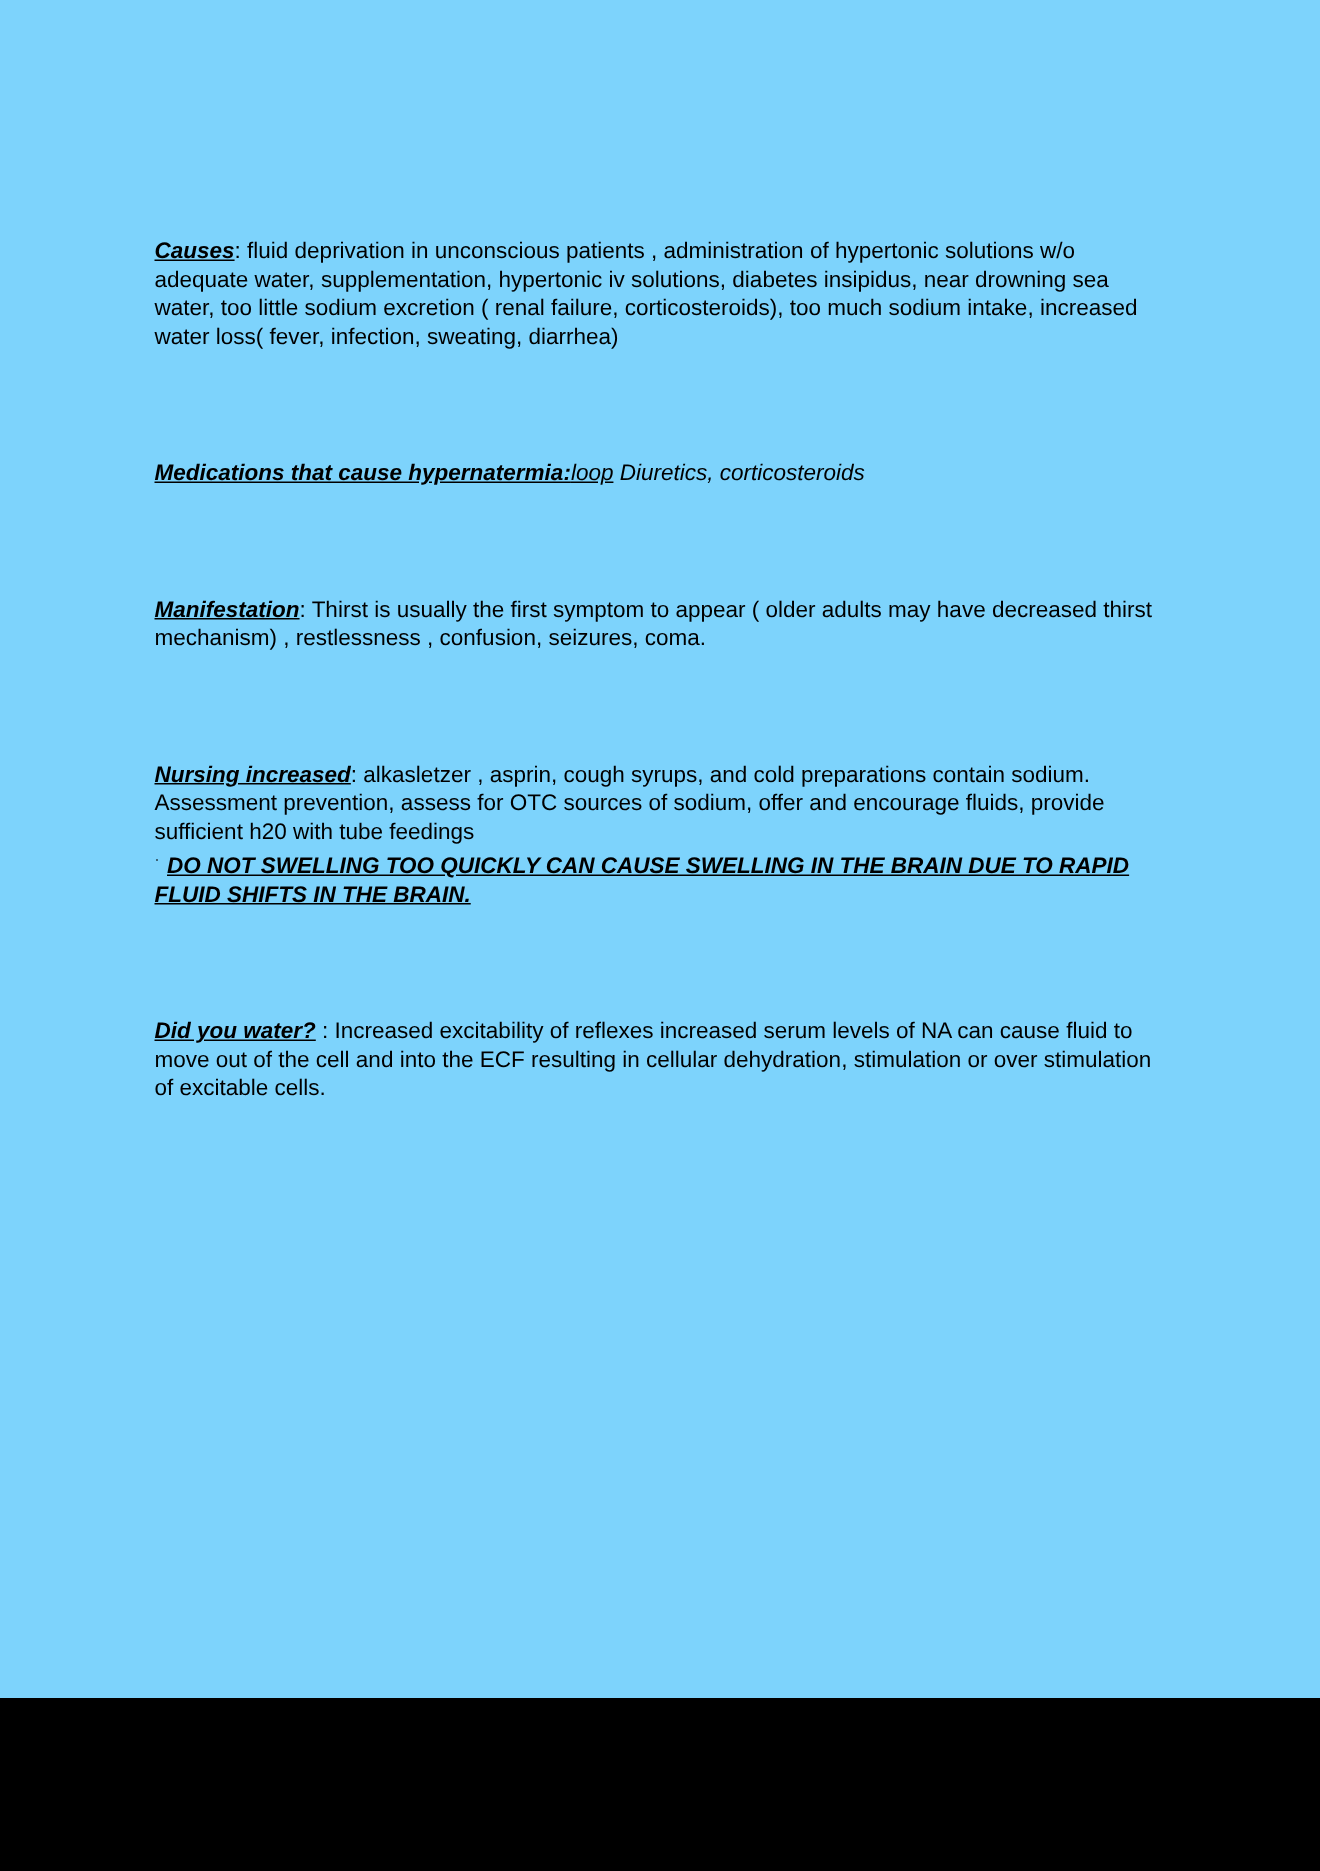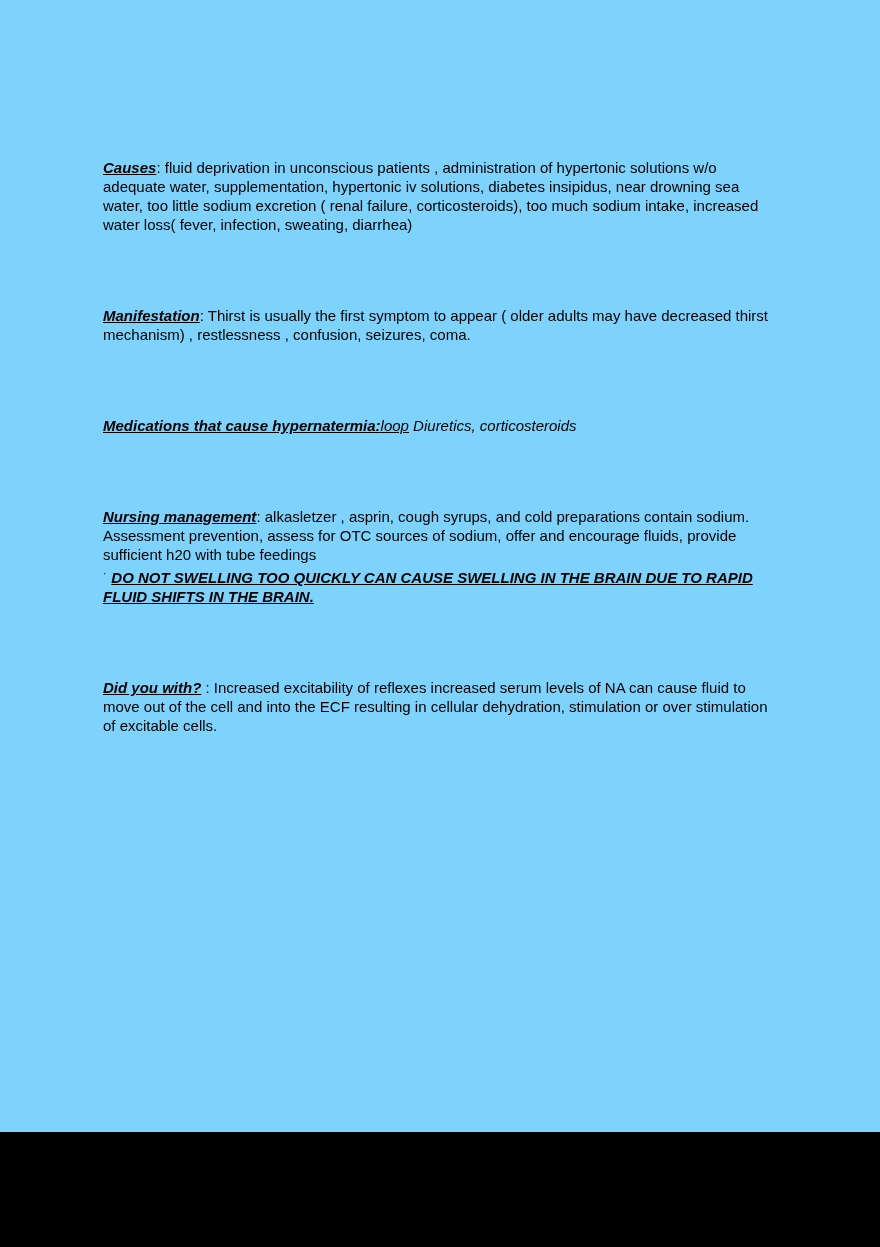--- a/index.html
+++ b/index.html
@@ -66,25 +66,25 @@
   }
 </style>
 </head>
 <body>
 
 <div class="page">
   <div class="content">
 
     <p class="para"><span class="h">Causes</span><span>: fluid deprivation in unconscious patients , administration of hypertonic solutions w/o adequate water, supplementation, hypertonic iv solutions, diabetes insipidus, near drowning sea water, too little sodium excretion ( renal failure, corticosteroids), too much sodium intake, increased water loss( fever, infection, sweating, diarrhea)</span></p>
 
+    <p class="para"><span class="h">Medications that cause hypernatermia:</span><span class="iu">loop</span><span class="i"> Diuretics, corticosteroids</span></p>
+
     <p class="para"><span class="h">Manifestation</span><span>: Thirst is usually the first symptom to appear ( older adults may have decreased thirst mechanism) , restlessness , confusion, seizures, coma.</span></p>
 
-    <p class="para"><span class="h">Medications that cause hypernatermia:</span><span class="iu">loop</span><span class="i"> Diuretics, corticosteroids</span></p>
-
-    <p class="para"><span class="h">Nursing management</span><span>: alkasletzer , asprin, cough syrups, and cold preparations contain sodium. Assessment prevention, assess for OTC sources of sodium, offer and encourage fluids, provide sufficient h20 with tube feedings</span><br>
+    <p class="para"><span class="h">Nursing increased</span><span>: alkasletzer , asprin, cough syrups, and cold preparations contain sodium. Assessment prevention, assess for OTC sources of sodium, offer and encourage fluids, provide sufficient h20 with tube feedings</span><br>
       <span class="bullet">·</span><span class="warning">DO NOT SWELLING TOO QUICKLY CAN CAUSE SWELLING IN THE BRAIN DUE TO RAPID FLUID SHIFTS IN THE BRAIN.</span></p>
 
-    <p class="para"><span class="h">Did you with?</span><span> : Increased excitability of reflexes increased serum levels of NA can cause fluid to move out of the cell and into the ECF resulting in cellular dehydration, stimulation or over stimulation of excitable cells.</span></p>
+    <p class="para"><span class="h">Did you water?</span><span> : Increased excitability of reflexes increased serum levels of NA can cause fluid to move out of the cell and into the ECF resulting in cellular dehydration, stimulation or over stimulation of excitable cells.</span></p>
 
   </div>
 
   <div class="footer-bar"></div>
 </div>
 
 </body></html>

